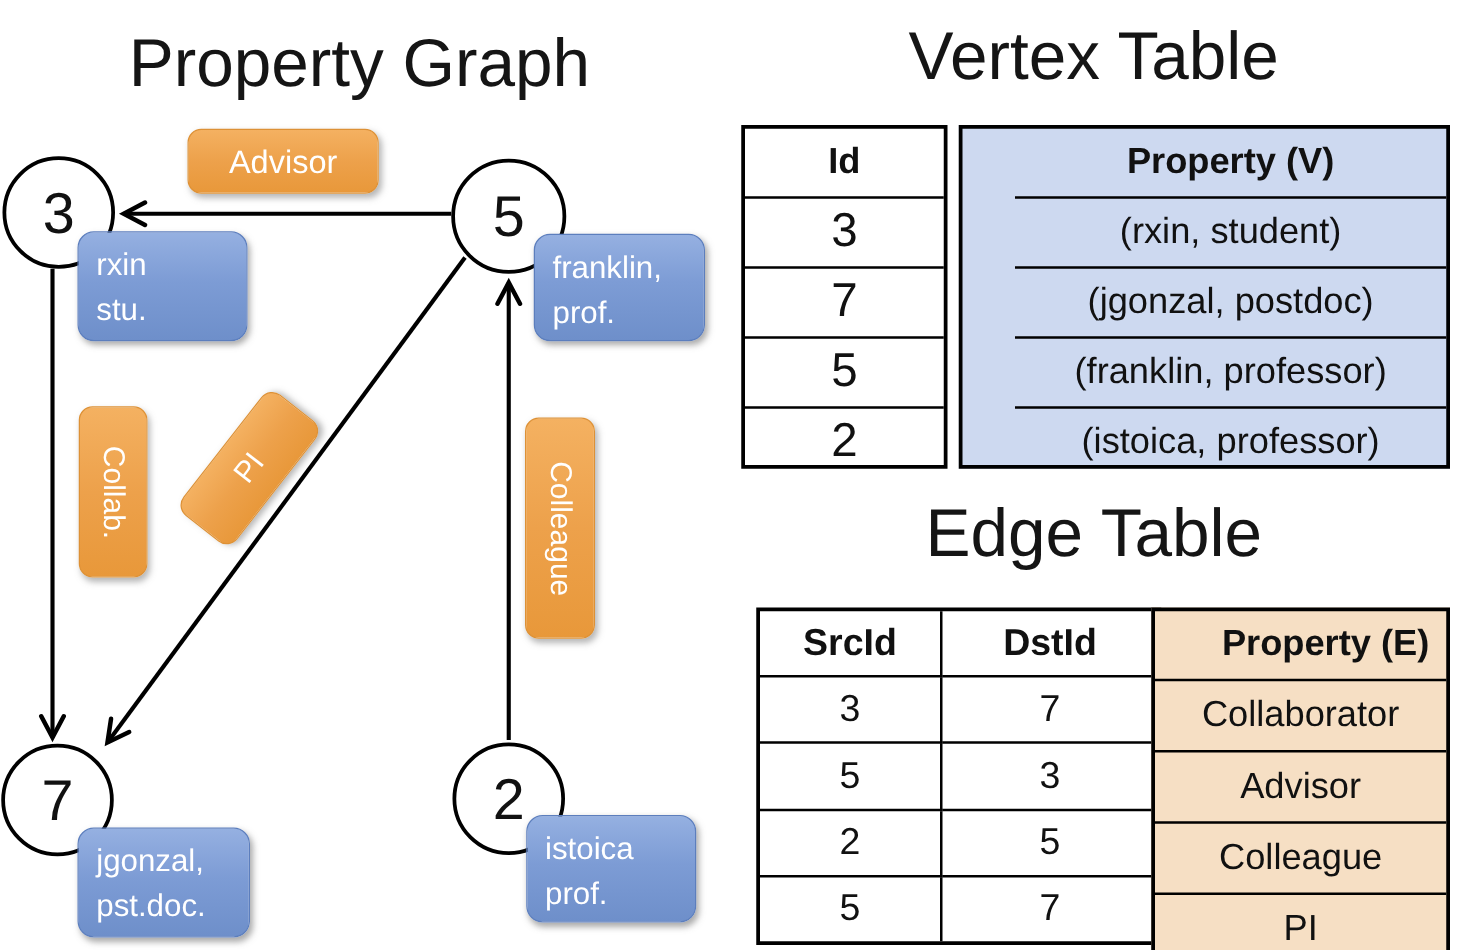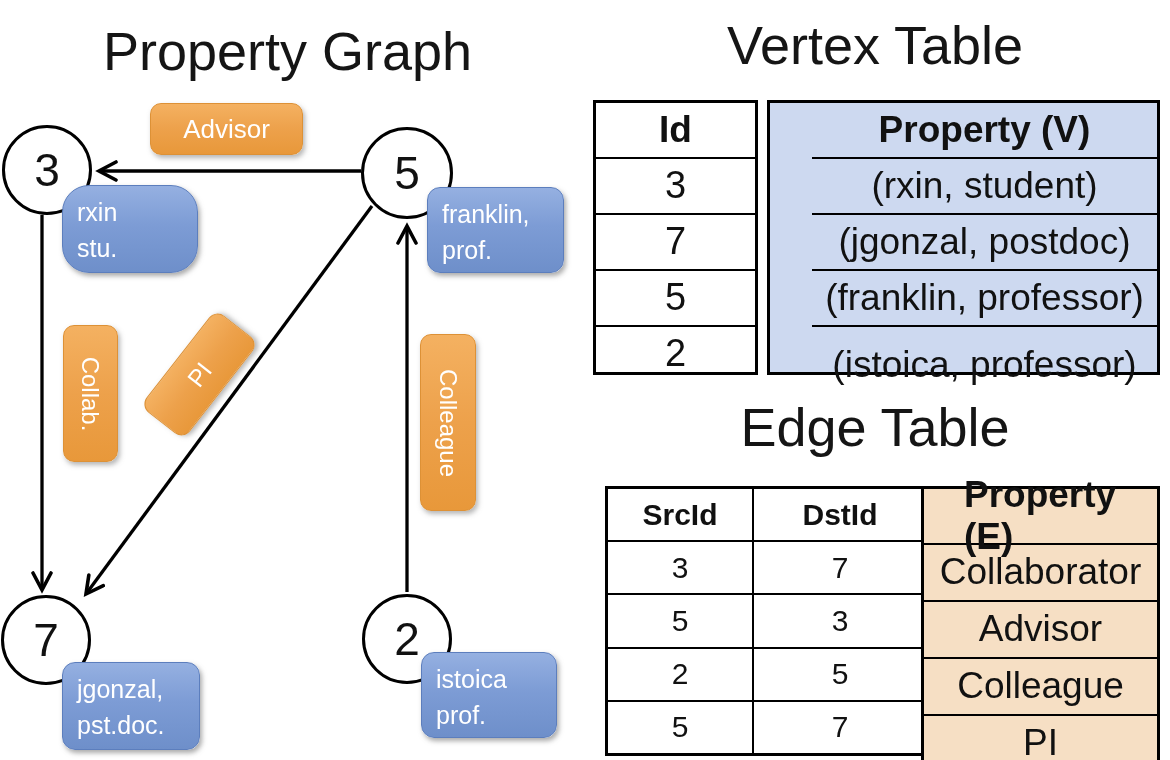--- a/index.html
+++ b/index.html
@@ -23,21 +23,21 @@
           box-shadow:2px 3px 5px rgba(110,110,110,0.5);
           display:flex;align-items:center;justify-content:center;
           font-size:26px;z-index:2;}
   .elabel .vtext{transform:rotate(90deg);white-space:nowrap;font-size:24px;}
 
   .edges-svg{position:absolute;left:0;top:0;z-index:1;}
 
   
   .tbox{border:3px solid #000;background:#fff;}
   .trow{display:flex;align-items:center;justify-content:center;
-        border-bottom:2.5px solid #000;font-size:37px;}
+        border-bottom:2.5px solid #000;font-size:29px;}
   .trow:last-child{border-bottom:none;}
   .trow.hdr{font-weight:700;}
   .num{font-size:38px;}
   .grid2{display:grid;grid-template-columns:146px 1fr;}
   .gcell{display:flex;align-items:center;justify-content:center;
          border-bottom:2.5px solid #000;font-size:30px;}
   .gcell.c1{border-right:2.5px solid #000;}
   .gcell.last{border-bottom:none;}
   .gcell.hdr{font-weight:700;}
   .vfill{background:#cdd9f0;padding-left:42px;}
@@ -68,21 +68,21 @@
   <div class="abs node-circle" style="left:361px;top:127px;width:92px;height:92px;">
     <span>5</span>
   </div>
   <div class="abs node-circle" style="left:1px;top:595px;width:90px;height:90px;">
     <span>7</span>
   </div>
   <div class="abs node-circle" style="left:362px;top:594px;width:90px;height:90px;">
     <span>2</span>
   </div>
 
-  <div class="abs vprop" style="left:62px;top:185px;width:136px;height:88px;border-radius:27px;">
+  <div class="abs vprop" style="left:62px;top:185px;width:136px;height:88px;">
     <div>rxin</div>
     <div>stu.</div>
   </div>
   <div class="abs vprop" style="left:427px;top:187px;width:137px;height:86px;">
     <div>franklin,</div>
     <div>prof.</div>
   </div>
   <div class="abs vprop" style="left:62px;top:650px;width:138px;height:88px;margin-top:12px;">
     <div>jgonzal,</div>
     <div>pst.doc.</div>
@@ -113,21 +113,21 @@
     <div class="trow num" style="height:54px;">7</div>
     <div class="trow num" style="height:54px;">5</div>
     <div class="trow num" style="height:53.5px;">2</div>
   </div>
 
   <div class="abs tbox vfill" style="left:767px;top:100px;width:393px;height:275px;">
     <div class="trow hdr" style="height:53.5px;">Property (V)</div>
     <div class="trow" style="height:54px;">(rxin, student)</div>
     <div class="trow" style="height:54px;">(jgonzal, postdoc)</div>
     <div class="trow" style="height:54px;">(franklin, professor)</div>
-    <div class="trow" style="height:53.5px;margin-top:12px;">(istoica, professor)</div>
+    <div class="trow" style="height:53.5px;">(istoica, professor)</div>
   </div>
 
   <div class="abs panel-title" style="left:590px;top:396px;width:570px;">Edge Table</div>
 
   <div class="abs tbox grid2" style="left:592px;top:486px;width:324px;height:270px;margin-left:13px;">
     <div class="gcell c1 hdr">SrcId</div>
     <div class="gcell hdr">DstId</div>
     <div class="gcell c1 num">3</div>
     <div class="gcell num">7</div>
     <div class="gcell c1 num">5</div>

